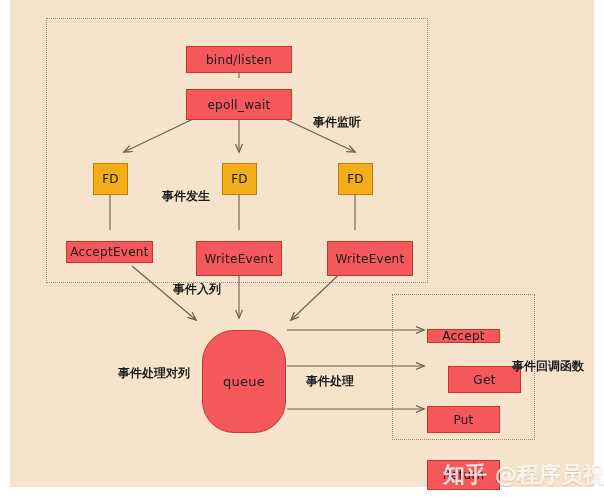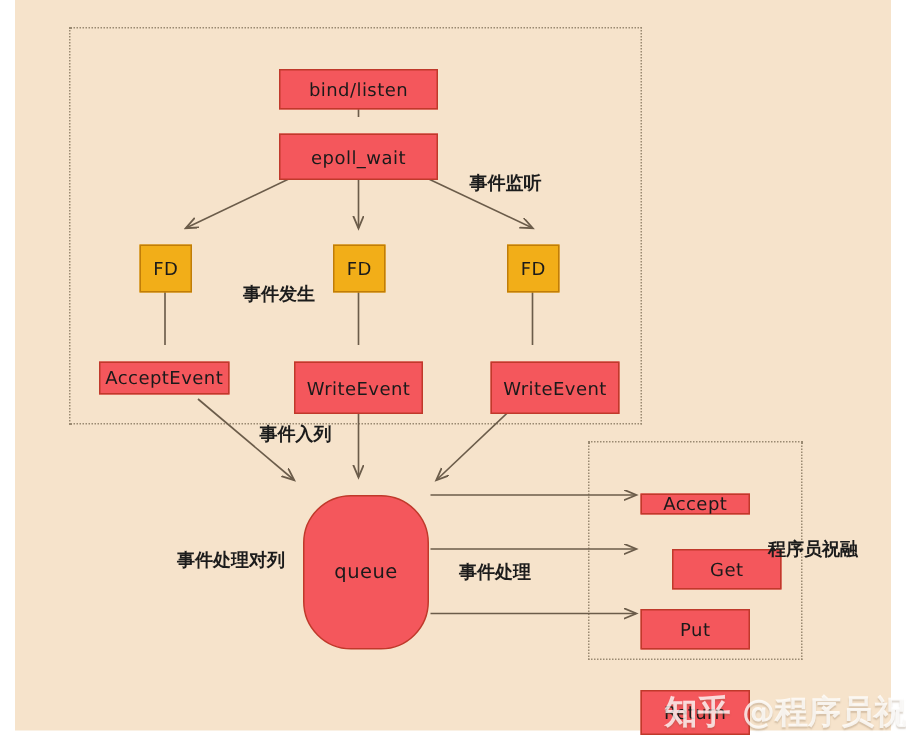--- a/index.html
+++ b/index.html
@@ -156,15 +156,15 @@
 </div>
 <div class="node red" style="left:427px; top:450px; width:73px; height:30px;">
   <span>Return</span>
 </div>
 
 <div class="cn-label" style="left:313px; top:114px;">事件监听</div>
 <div class="cn-label" style="left:162px; top:188px;">事件发生</div>
 <div class="cn-label" style="left:173px; top:281px;">事件入列</div>
 <div class="cn-label" style="left:118px; top:365px;">事件处理对列</div>
 <div class="cn-label" style="left:306px; top:373px;">事件处理</div>
-<div class="cn-label" style="left:512px; top:358px;">程序员祝融</div>
+<div class="cn-label" style="left:512px; top:358px;">事件回调函数</div>
 
 <div class="watermark" style="left:443px; top:460px;">知乎 @程序员祝融</div>
 
 </body></html>

